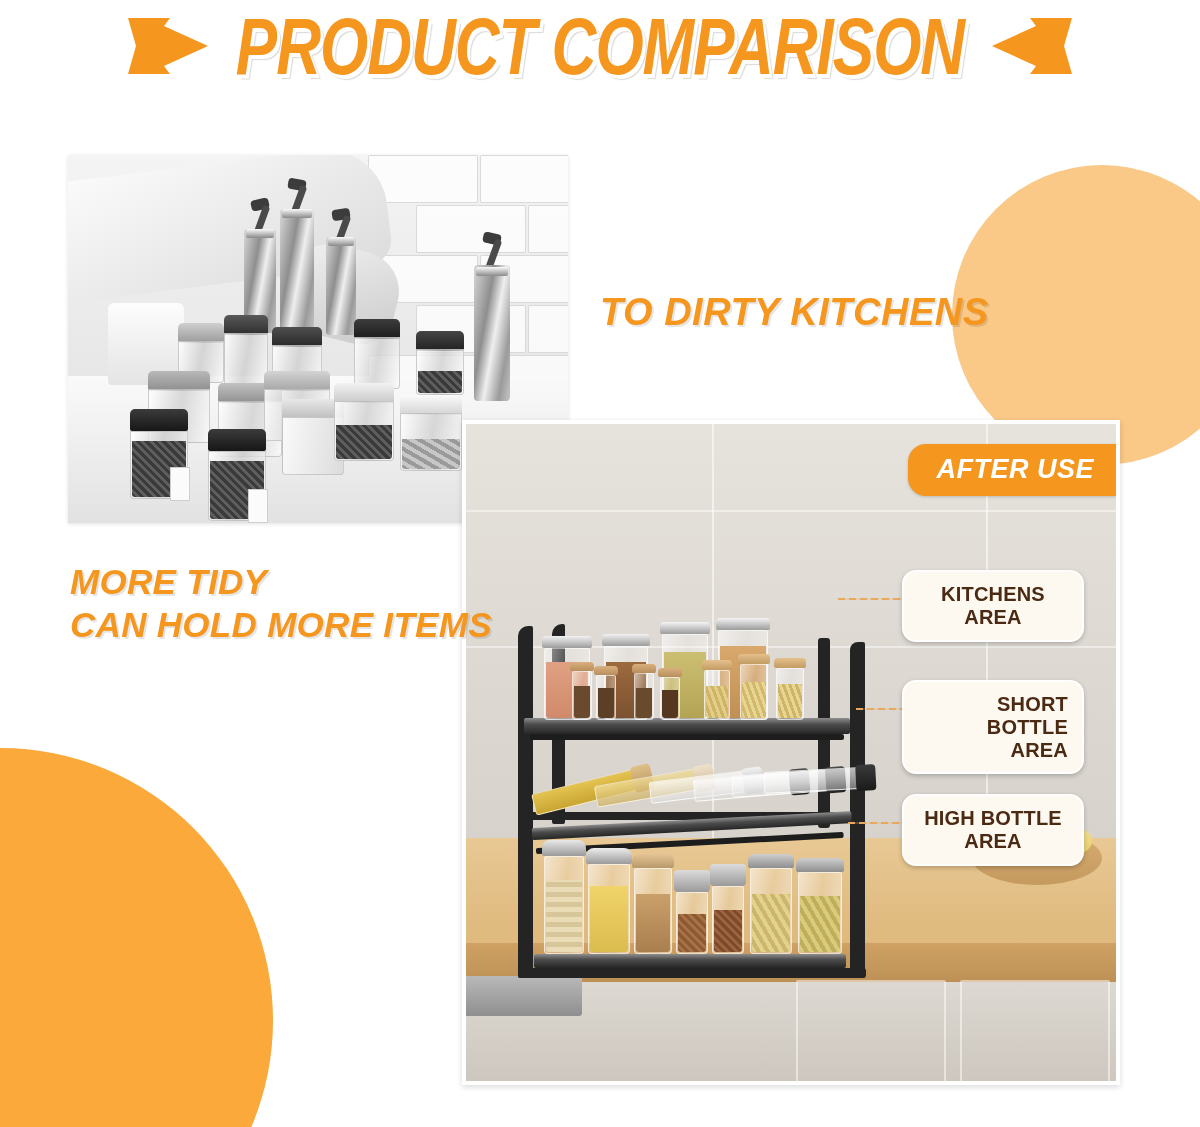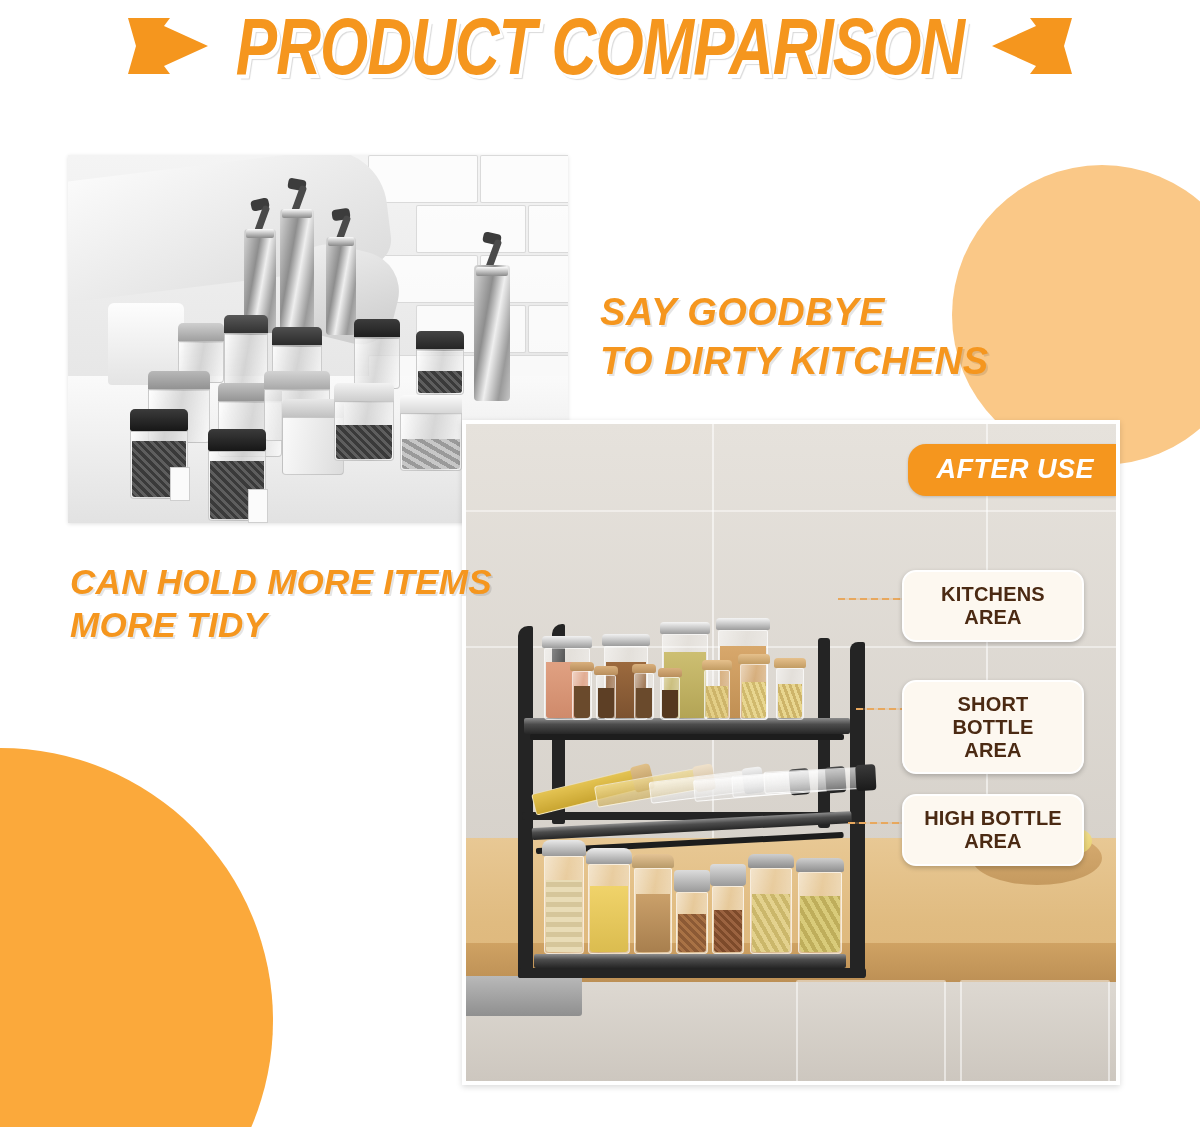--- a/index.html
+++ b/index.html
@@ -381,27 +381,26 @@
       <div class="lid" style="background:linear-gradient(180deg,#3b3b3b,#171717);height:22px;"></div>
       <div class="glass" style="height:70px;"></div>
       <div class="fill" style="height:58px;"></div>
       <div class="bp-label" style="left:40px;top:60px;"></div>
     </div>
   </div>
 
 </div>
 
 <div class="headline-right">
-  <div>SAY GOODBYE</div>
   <div>TO DIRTY KITCHENS</div>
 </div>
 
 <div class="headline-left">
+  <div>MORE TIDY</div>
   <div>CAN HOLD MORE ITEMS</div>
-  <div>MORE TIDY</div>
 </div>
 
 <div class="after-panel">
   <div style="position:absolute;inset:0;">
     <div class="ap-wall"></div>
     <div class="ap-wallseam" style="left:246px;"></div>
     <div class="ap-wallseam" style="left:520px;"></div>
     <div class="ap-cabline" style="top:222px;"></div>
     <div class="ap-cabline" style="top:86px;"></div>
     <div class="ap-counter"></div>
@@ -555,20 +554,20 @@
 </div>
 
 <div class="leader" style="left:838px;top:598px;width:68px;"></div>
 <div class="leader" style="left:856px;top:708px;width:50px;"></div>
 <div class="leader" style="left:848px;top:822px;width:58px;"></div>
 
 <div class="callout" style="left:902px;top:570px;">
   <div>KITCHENS</div>
   <div>AREA</div>
 </div>
-<div class="callout" style="left:902px;top:680px;">
+<div class="callout" style="left:902px;top:680px;text-align:right;">
   <div>SHORT BOTTLE</div>
   <div>AREA</div>
 </div>
 <div class="callout" style="left:902px;top:794px;">
   <div>HIGH BOTTLE</div>
   <div>AREA</div>
 </div>
 
 </body></html>

